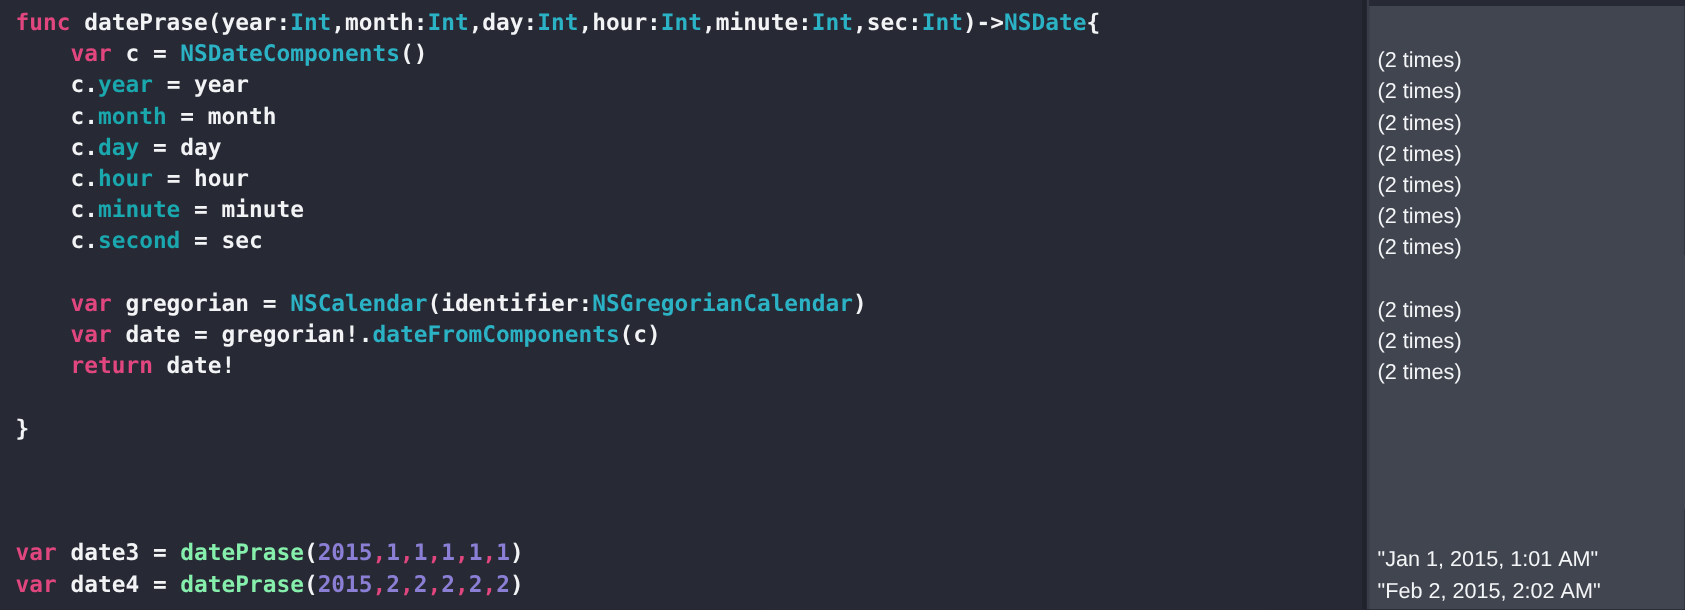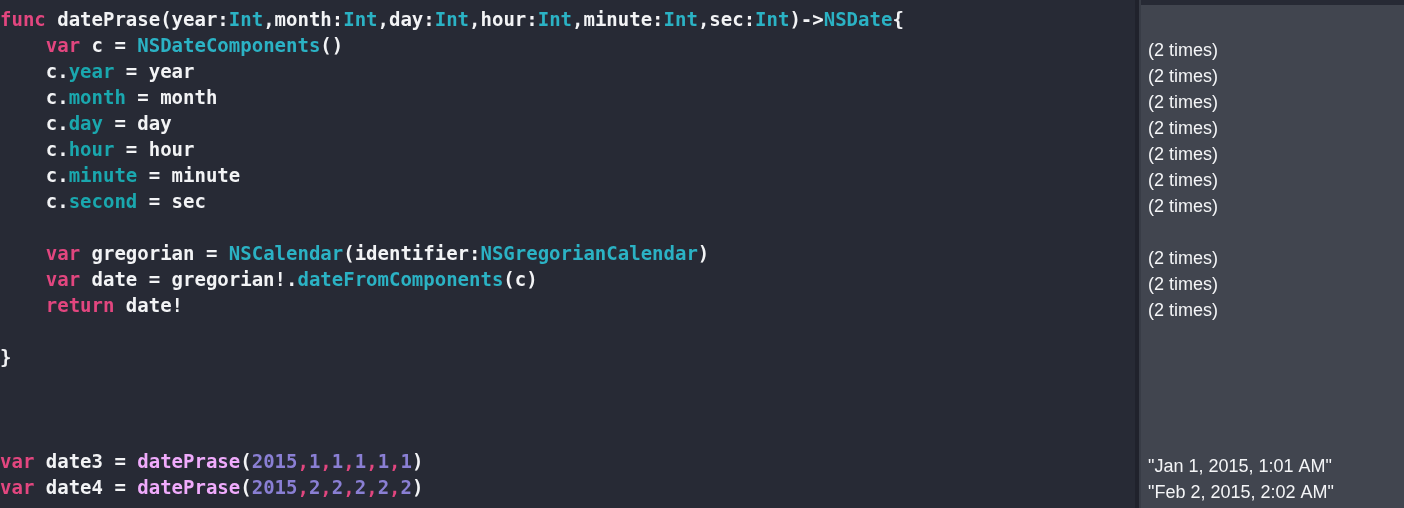--- a/index.html
+++ b/index.html
@@ -33,30 +33,30 @@
     width: 100%;
     font-family: "DejaVu Sans Mono", "Liberation Mono", monospace;
     font-size: 19px;
     font-weight: bold;
     line-height: 26px;
     white-space: pre;
     letter-spacing: 0px;
   }
   .ln {
     height: 26px;
-    padding-left: 0;
+    padding-left: 13px;
     white-space: pre;
   }
 
   
   .t-kw    { color: #e2467f; }
   .t-plain { color: #f2f3f5; }
   .t-type  { color: #2bb2c4; }
   .t-prop  { color: #1aa7ae; }
-  .t-call  { color: #f0abfc; }
+  .t-call  { color: #86efac; }
   .t-num   { color: #8a7fd4; text-align: right; }
   .t-comma { color: #e2467f; }
 
   
   #divider {
     position: absolute;
     left: 1135px; top: 0;
     width: 6px;
     height: 508px;
     background: #20222c;

